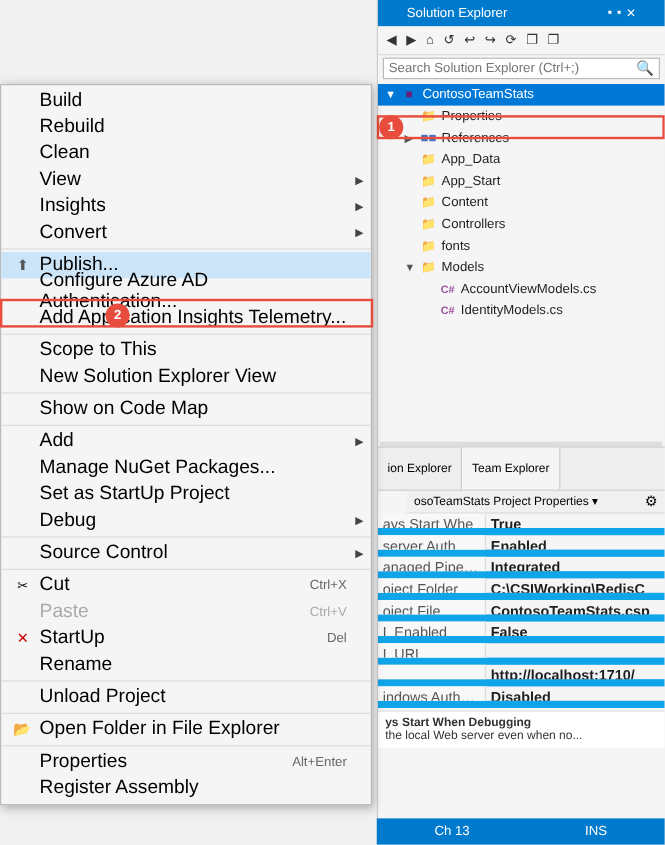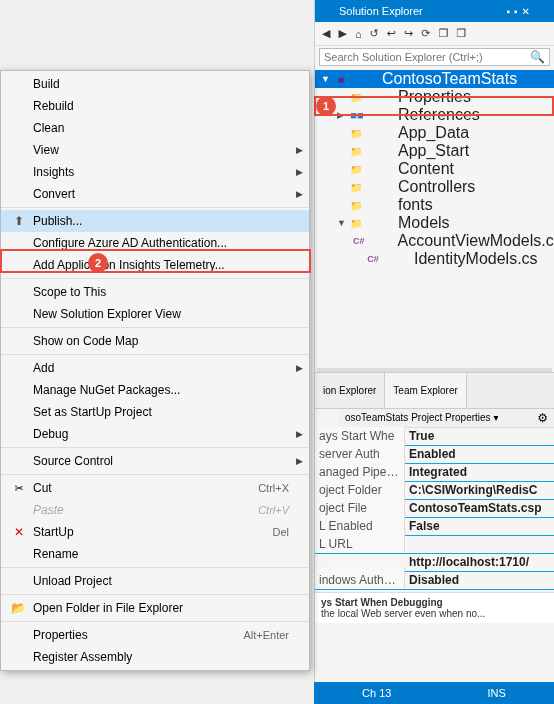--- a/index.html
+++ b/index.html
@@ -102,33 +102,31 @@
       width: 16px;
       height: 16px;
       margin-right: 3px;
       display: inline-flex;
       align-items: center;
       justify-content: center;
       font-size: 10px;
     }
 
     .tree-item .item-label {
-      font-size: 16px;
-      margin-left: 30px;
+      font-size: 11px;
     }
 
     
     .icon-folder { color: #dcb67a; }
     .icon-ref { color: #4472c4; }
 
     .prop-row {
       display: flex;
-      border-bottom: 1px solid #0ea5e9;
+      border-bottom: 6px solid #0ea5e9;
       height: 18px;
-      align-items: flex-end;
     }
 
     .prop-name {
       width: 90px;
       padding: 2px 4px;
       color: #555;
       overflow: hidden;
       text-overflow: ellipsis;
       white-space: nowrap;
       border-right: 1px solid #ddd;
@@ -181,35 +179,34 @@
       position: relative;
     }
 
     .menu-item.highlighted {
       background: #0078d7;
       color: white;
     }
 
     .menu-item.disabled {
       color: #aaa;
-      font-style: italic;
     }
 
     .menu-item .menu-icon {
       width: 20px;
       font-size: 12px;
       display: inline-flex;
       align-items: center;
       justify-content: center;
       margin-right: 4px;
     }
 
     .menu-item .menu-label {
       flex: 1;
-      font-size: 12px;
+      font-size: 16px;
     }
 
     .menu-item .menu-shortcut {
       font-size: 11px;
       color: #666;
       margin-left: 30px;
     }
 
     .menu-item .submenu-arrow {
       position: absolute;

